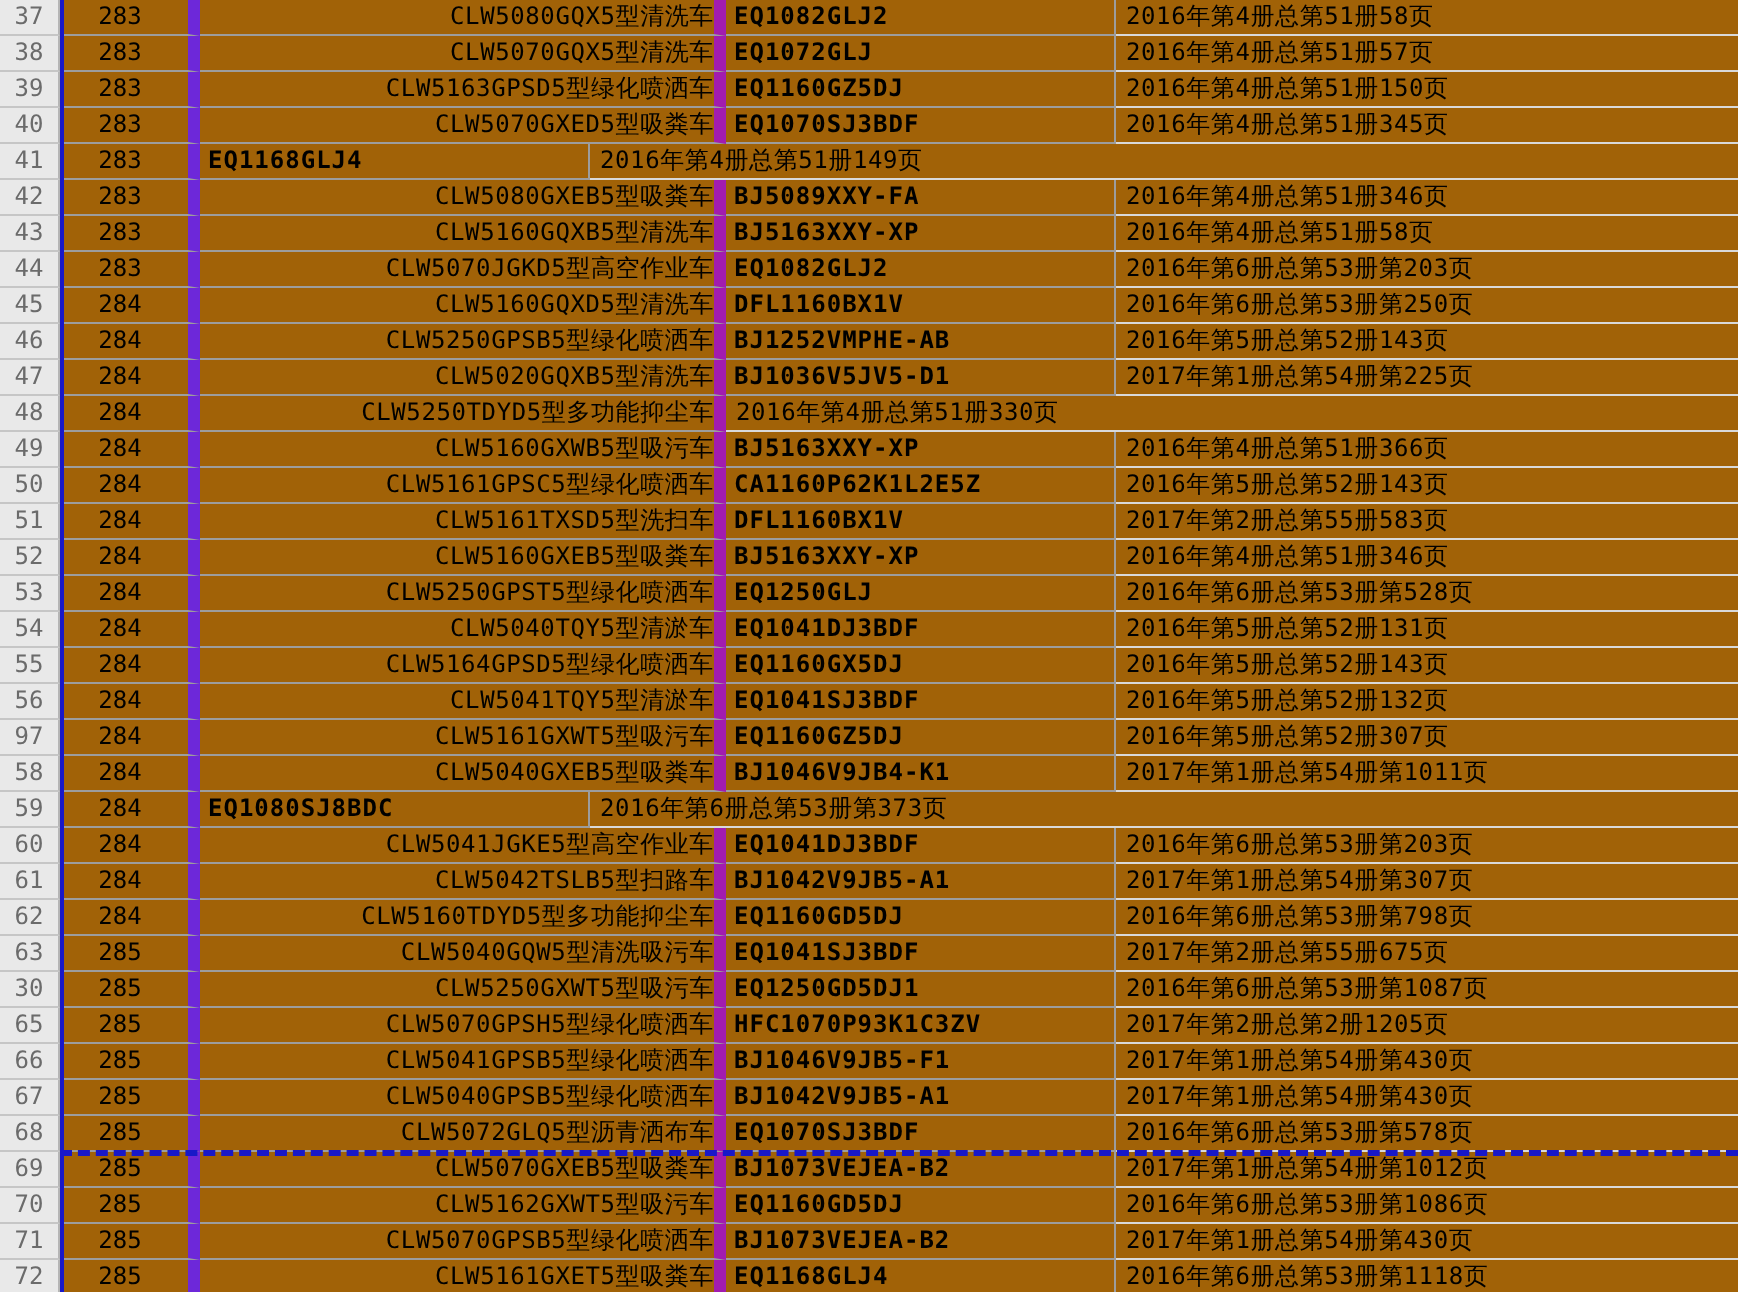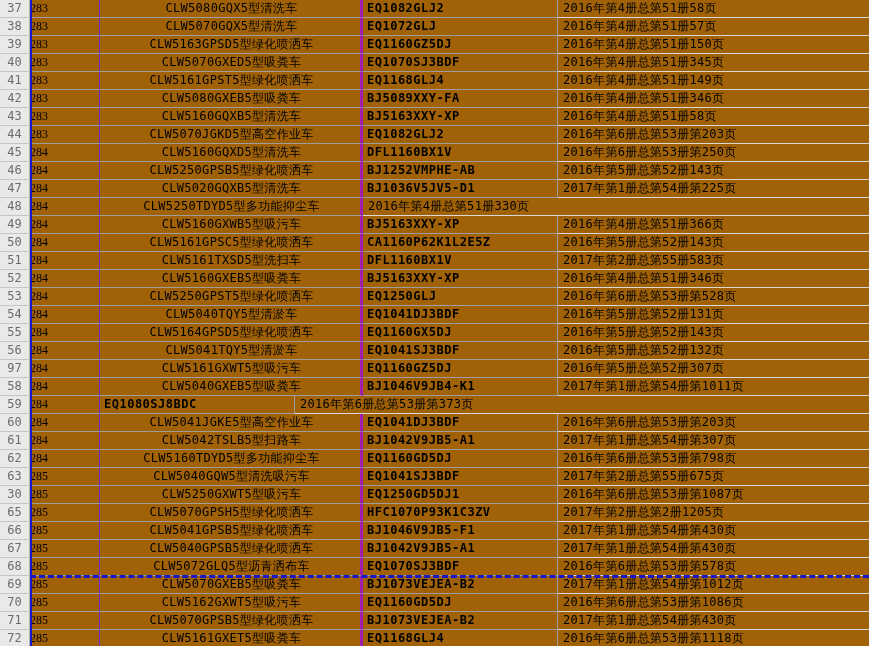--- a/index.html
+++ b/index.html
@@ -33,32 +33,31 @@
     background: #e9e9e9;
     color: #6b6b6b;
     text-align: center;
     border-bottom: 1px solid #c6c6c6;
     border-right: 1px solid #b5b5b5;
     font-size: 12px;
   }
   .col-seq {
     width: 70px;
     flex: 0 0 70px;
-    text-align: left;
+    text-align: center;
     padding-right: 4px;
-    border-right: 1px solid #6d28d9;
+    border-right: 6px solid #6d28d9;
     border-bottom: 1px solid #9d9d9d;
-    font-family: Liberation Serif, serif;
   }
   .col-name {
     width: 263px;
     flex: 0 0 263px;
-    text-align: center;
+    text-align: right;
     padding-left: 3px;
-    border-right: 3px solid #a21caf;
+    border-right: 6px solid #a21caf;
     border-bottom: 1px solid #9d9d9d;
     letter-spacing: 0.3px;
   }
   .col-code {
     width: 195px;
     flex: 0 0 195px;
     text-align: left;
     padding-left: 4px;
     border-right: 1px solid #9d9d9d;
     border-bottom: 1px solid #9d9d9d;
@@ -123,21 +122,20 @@
     <div class="cell rowhead">40</div>
     <div class="cell col-seq">283</div>
     <div class="cell col-name">CLW5070GXED5型吸粪车</div>
     <div class="cell col-code">EQ1070SJ3BDF</div>
     <div class="cell col-ref">2016年第4册总第51册345页</div>
   </div>
 
   <div class="row">
     <div class="cell rowhead">41</div>
     <div class="cell col-seq">283</div>
-    <div class="cell col-name">CLW5161GPST5型绿化喷洒车</div>
     <div class="cell col-code">EQ1168GLJ4</div>
     <div class="cell col-ref">2016年第4册总第51册149页</div>
   </div>
 
   <div class="row">
     <div class="cell rowhead">42</div>
     <div class="cell col-seq">283</div>
     <div class="cell col-name">CLW5080GXEB5型吸粪车</div>
     <div class="cell col-code">BJ5089XXY-FA</div>
     <div class="cell col-ref">2016年第4册总第51册346页</div>

